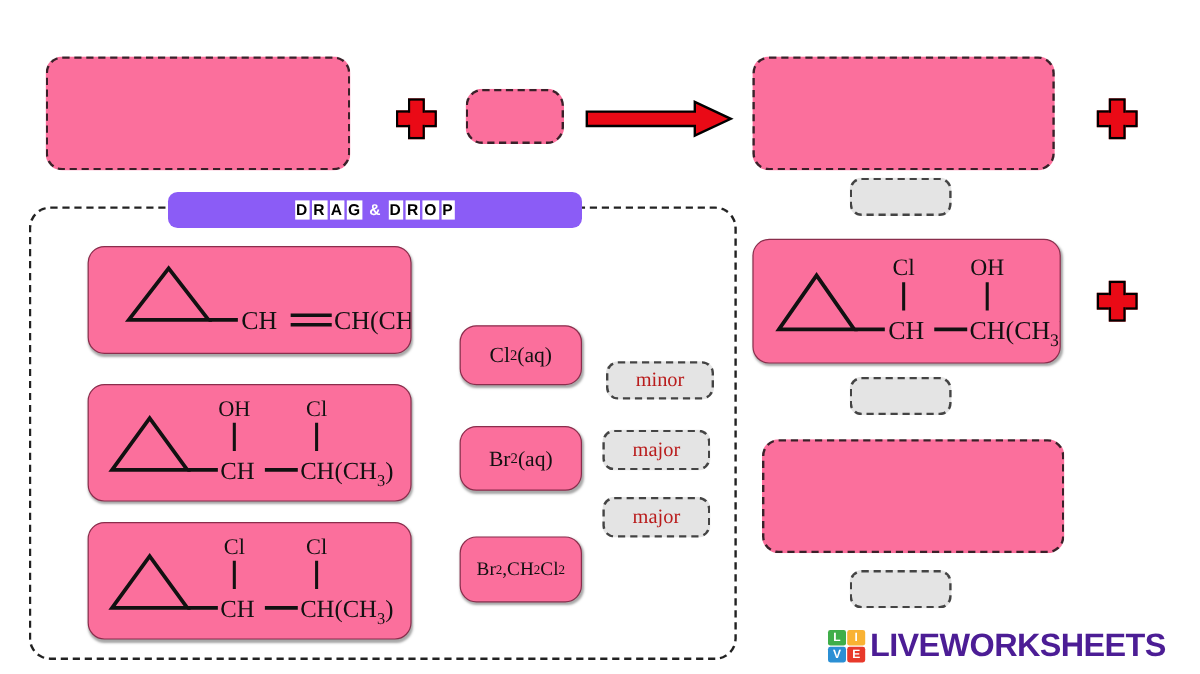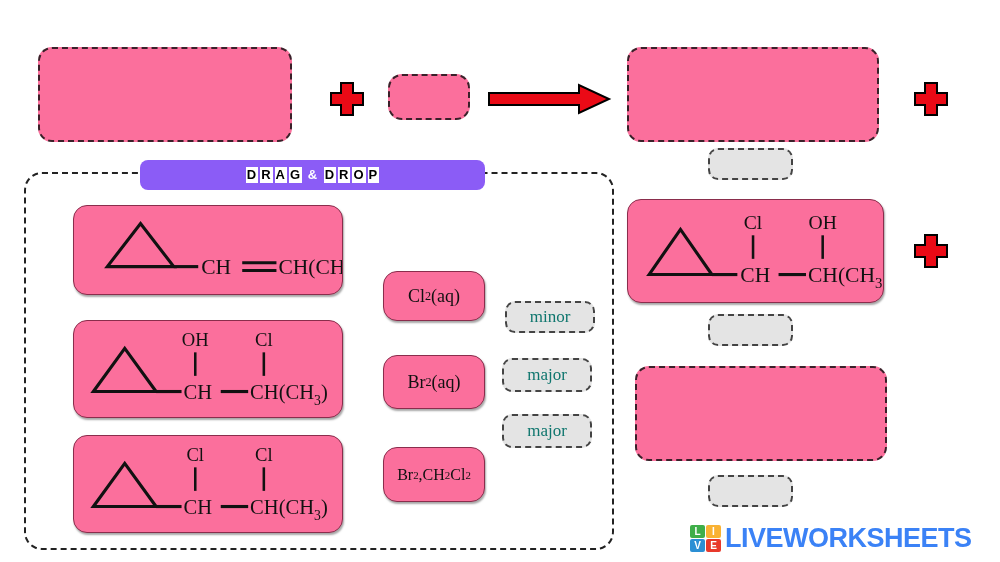--- a/index.html
+++ b/index.html
@@ -38,21 +38,21 @@
     position: absolute;
     background: #e4e4e4;
     border: 2px dashed #444444;
     border-radius: 10px;
     box-sizing: border-box;
     display: flex;
     align-items: center;
     justify-content: center;
     font-family: "Liberation Serif", serif;
     font-size: 17px;
-    color: #0f766e;
+    color: #b91c1c;
   }
 
   
   #drag-container {
     position: absolute;
     left: 24px;
     top: 172px;
     width: 590px;
     height: 378px;
     border: 2px dashed #222222;
@@ -178,21 +178,21 @@
     font-size: 10px;
     font-weight: bold;
     color: #ffffff;
     border-radius: 2px;
   }
   #lw-wordmark {
     font-family: "Liberation Sans", sans-serif;
     font-size: 27px;
     font-weight: bold;
     letter-spacing: -0.5px;
-    color: #3b82f6;
+    color: #4c1d95;
     line-height: 1;
   }
 </style>
 </head>
 <body>
 
 <div id="page">
 
   <div class="pink-card dashed" style="left:38px; top:47px; width:254px; height:95px;"></div>
 

